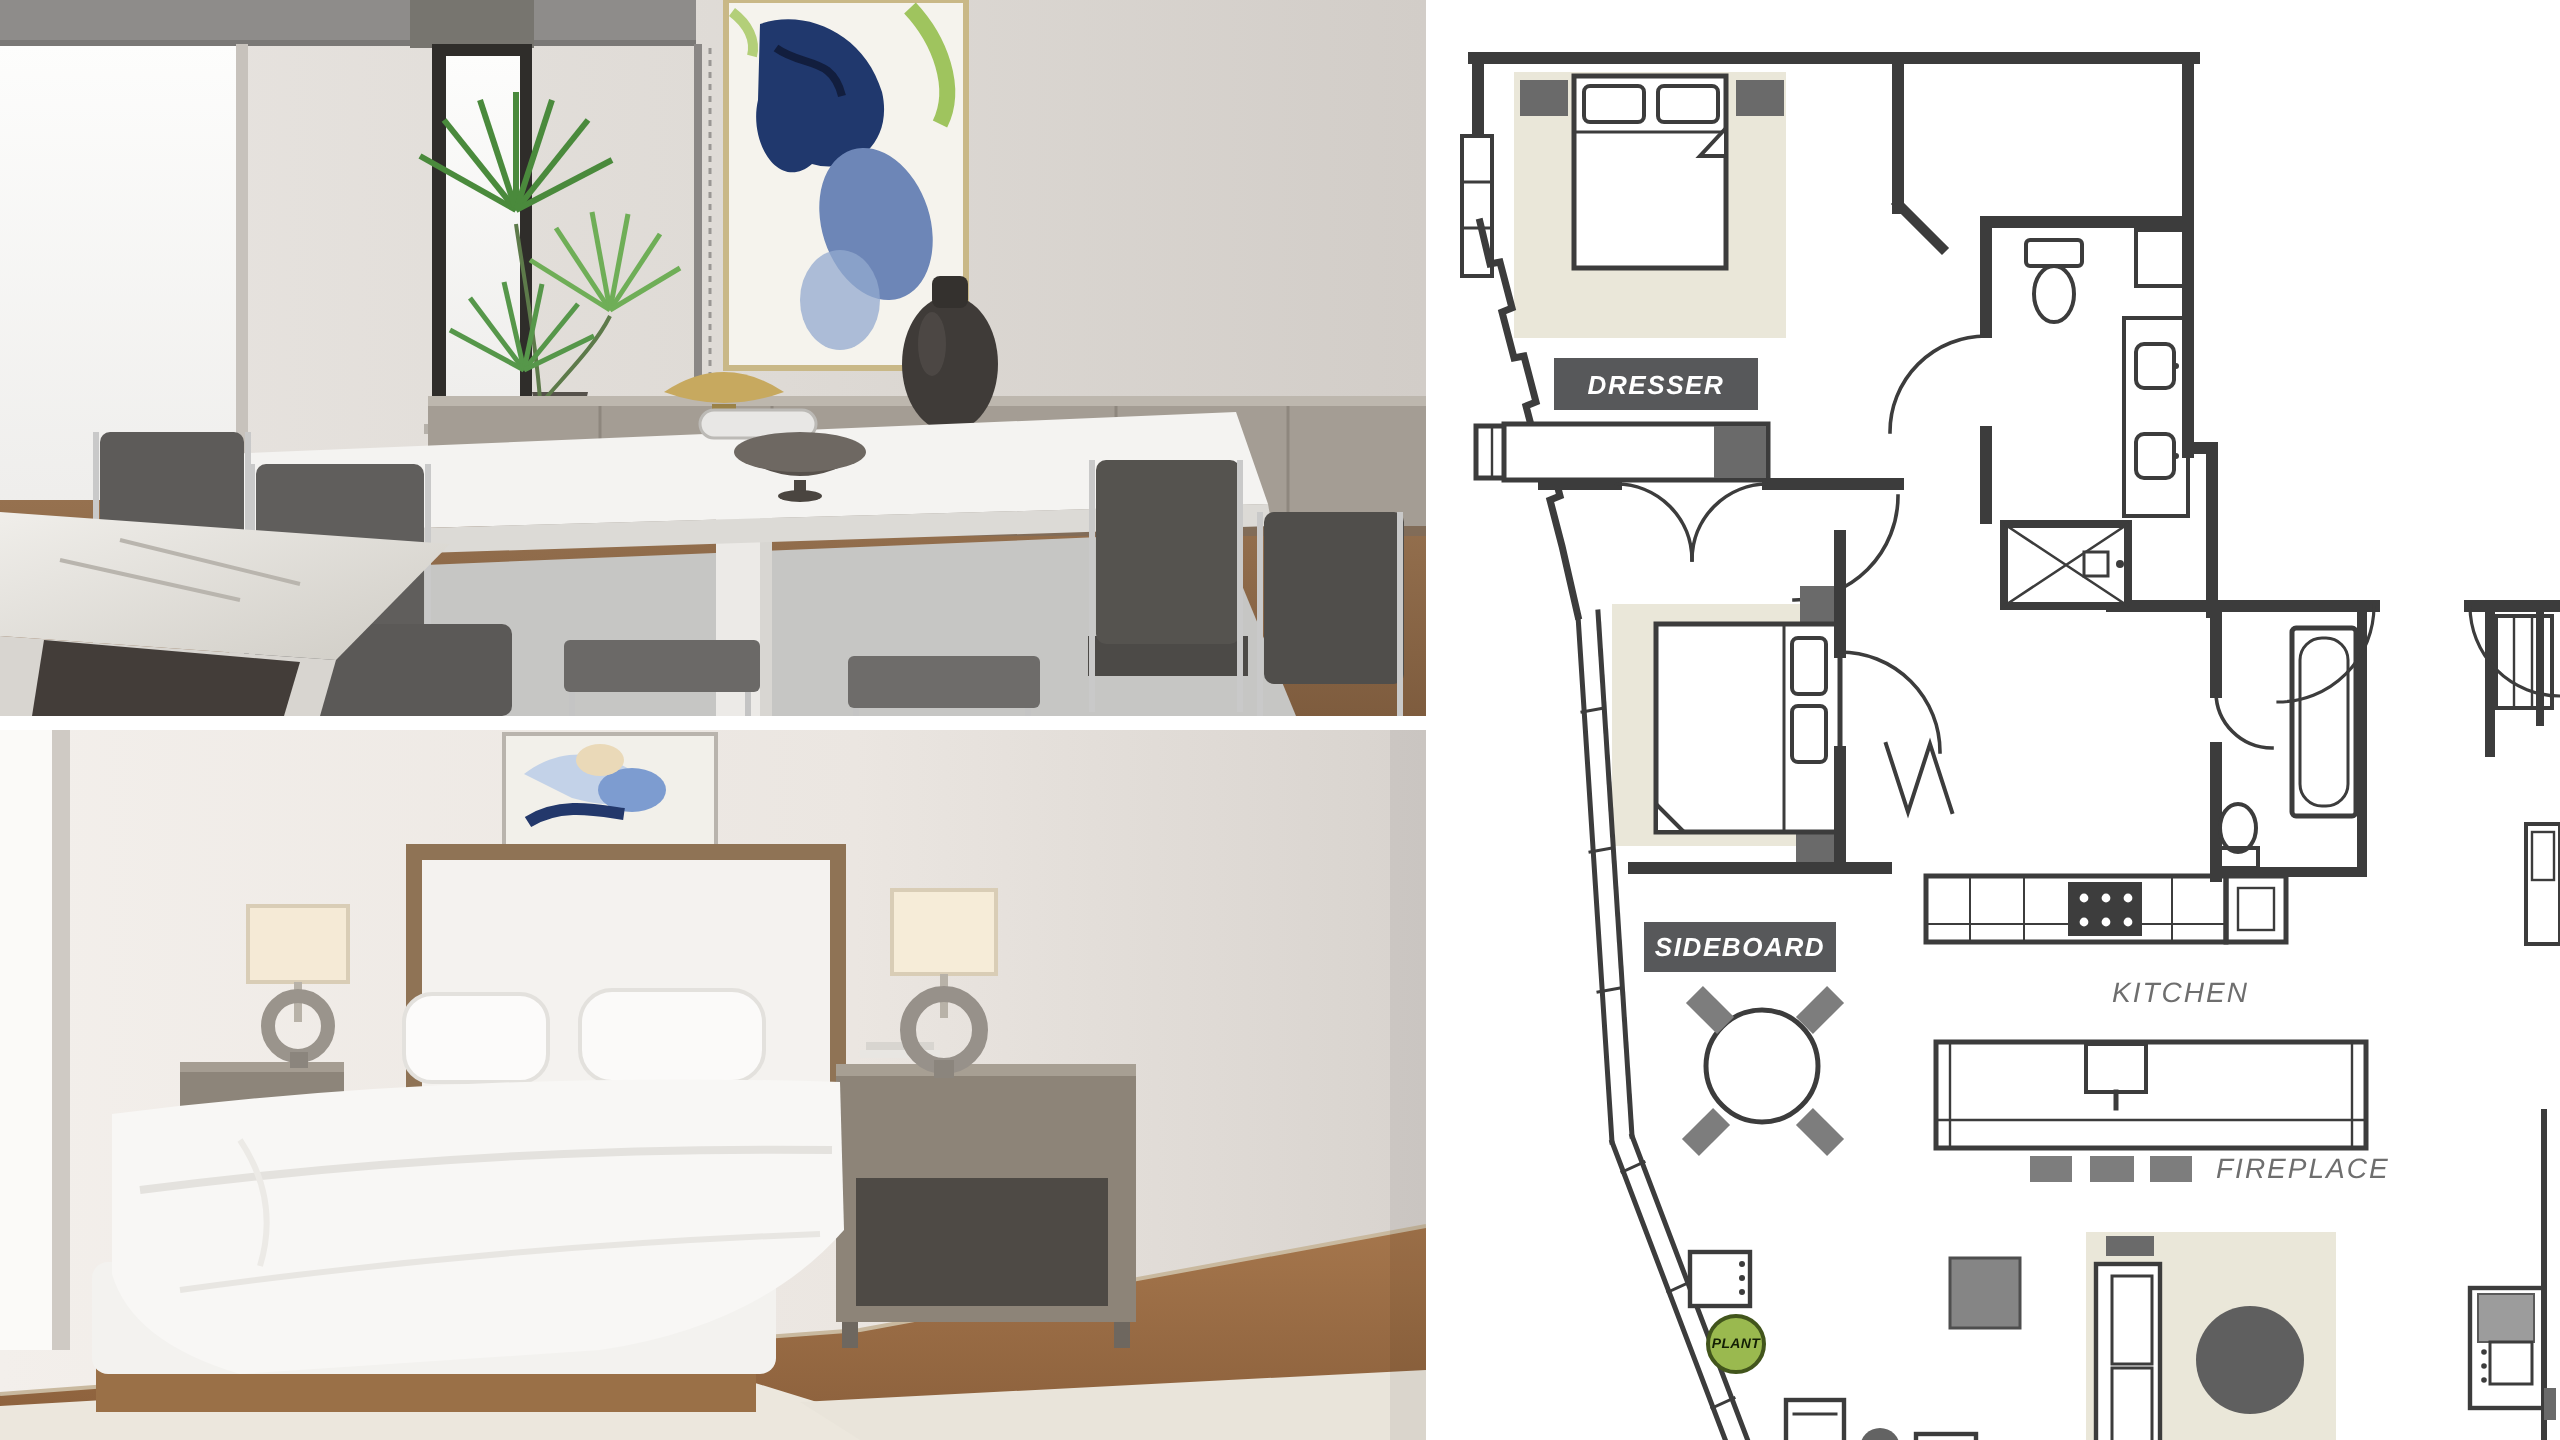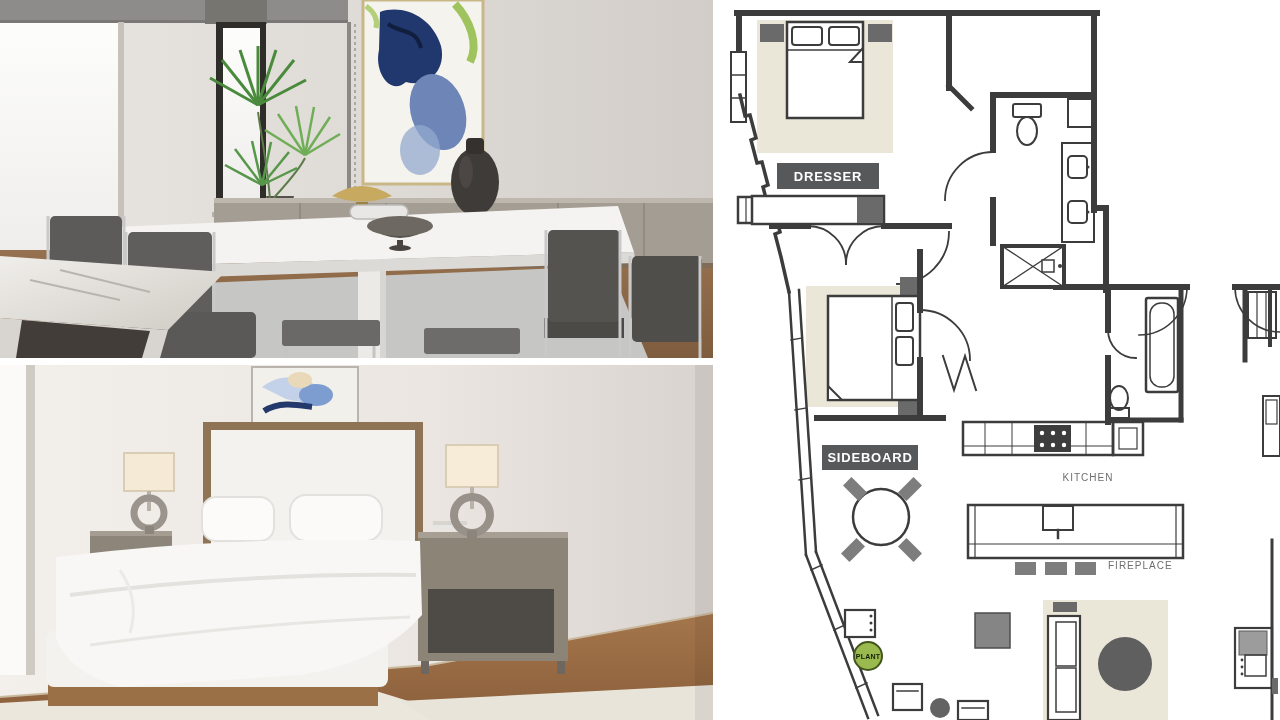--- a/index.html
+++ b/index.html
@@ -1,27 +1,27 @@
 <!DOCTYPE html>
 <html><head>
 <meta charset="utf-8">
 <style>
   html,body{margin:0;padding:0;background:#ffffff;}
   .shot{position:relative;width:1280px;height:720px;background:#ffffff;overflow:hidden;
         font-family:"Liberation Sans",sans-serif;}
   .shot figure{margin:0;padding:0;position:absolute;overflow:hidden;}
   .photo-dining{left:0;top:0;width:713px;height:358px;}
   .photo-bedroom{left:0;top:365px;width:713px;height:355px;}
-  .plan{position:absolute;left:716px;top:0;width:564px;height:520px;background:#ffffff;}
+  .plan{position:absolute;left:716px;top:16px;width:564px;height:520px;background:#ffffff;font-style:italic;}
   .plan svg{position:absolute;left:0;top:0;}
   .tag{position:absolute;display:flex;align-items:center;justify-content:center;
        background:#57585a;color:#ffffff;font-weight:bold;font-size:13px;letter-spacing:.8px;}
   .tag.dresser{left:61px;top:163px;width:102px;height:26px;}
   .tag.sideboard{left:106px;top:425px;width:96px;height:25px;margin-top:20px;}
-  .plan-note{position:absolute;color:#6e6e6e;font-size:10px;letter-spacing:1px;}
+  .plan-note{position:absolute;color:#6e6e6e;font-size:14px;letter-spacing:1px;}
   .plan-note.kitchen{left:340px;top:472px;width:64px;text-align:center;}
   .plan-note.fireplace{left:392px;top:560px;width:64px;text-align:center;}
   .plant-badge{position:absolute;left:137px;top:641px;width:30px;height:30px;border-radius:50%;
        background:#9ab94f;border:2px solid #42551c;box-sizing:border-box;color:#141f05;
        font-size:7px;font-weight:bold;display:flex;align-items:center;justify-content:center;letter-spacing:.2px;}
 </style>
 </head>
 <body>
 
 <div class="shot">

